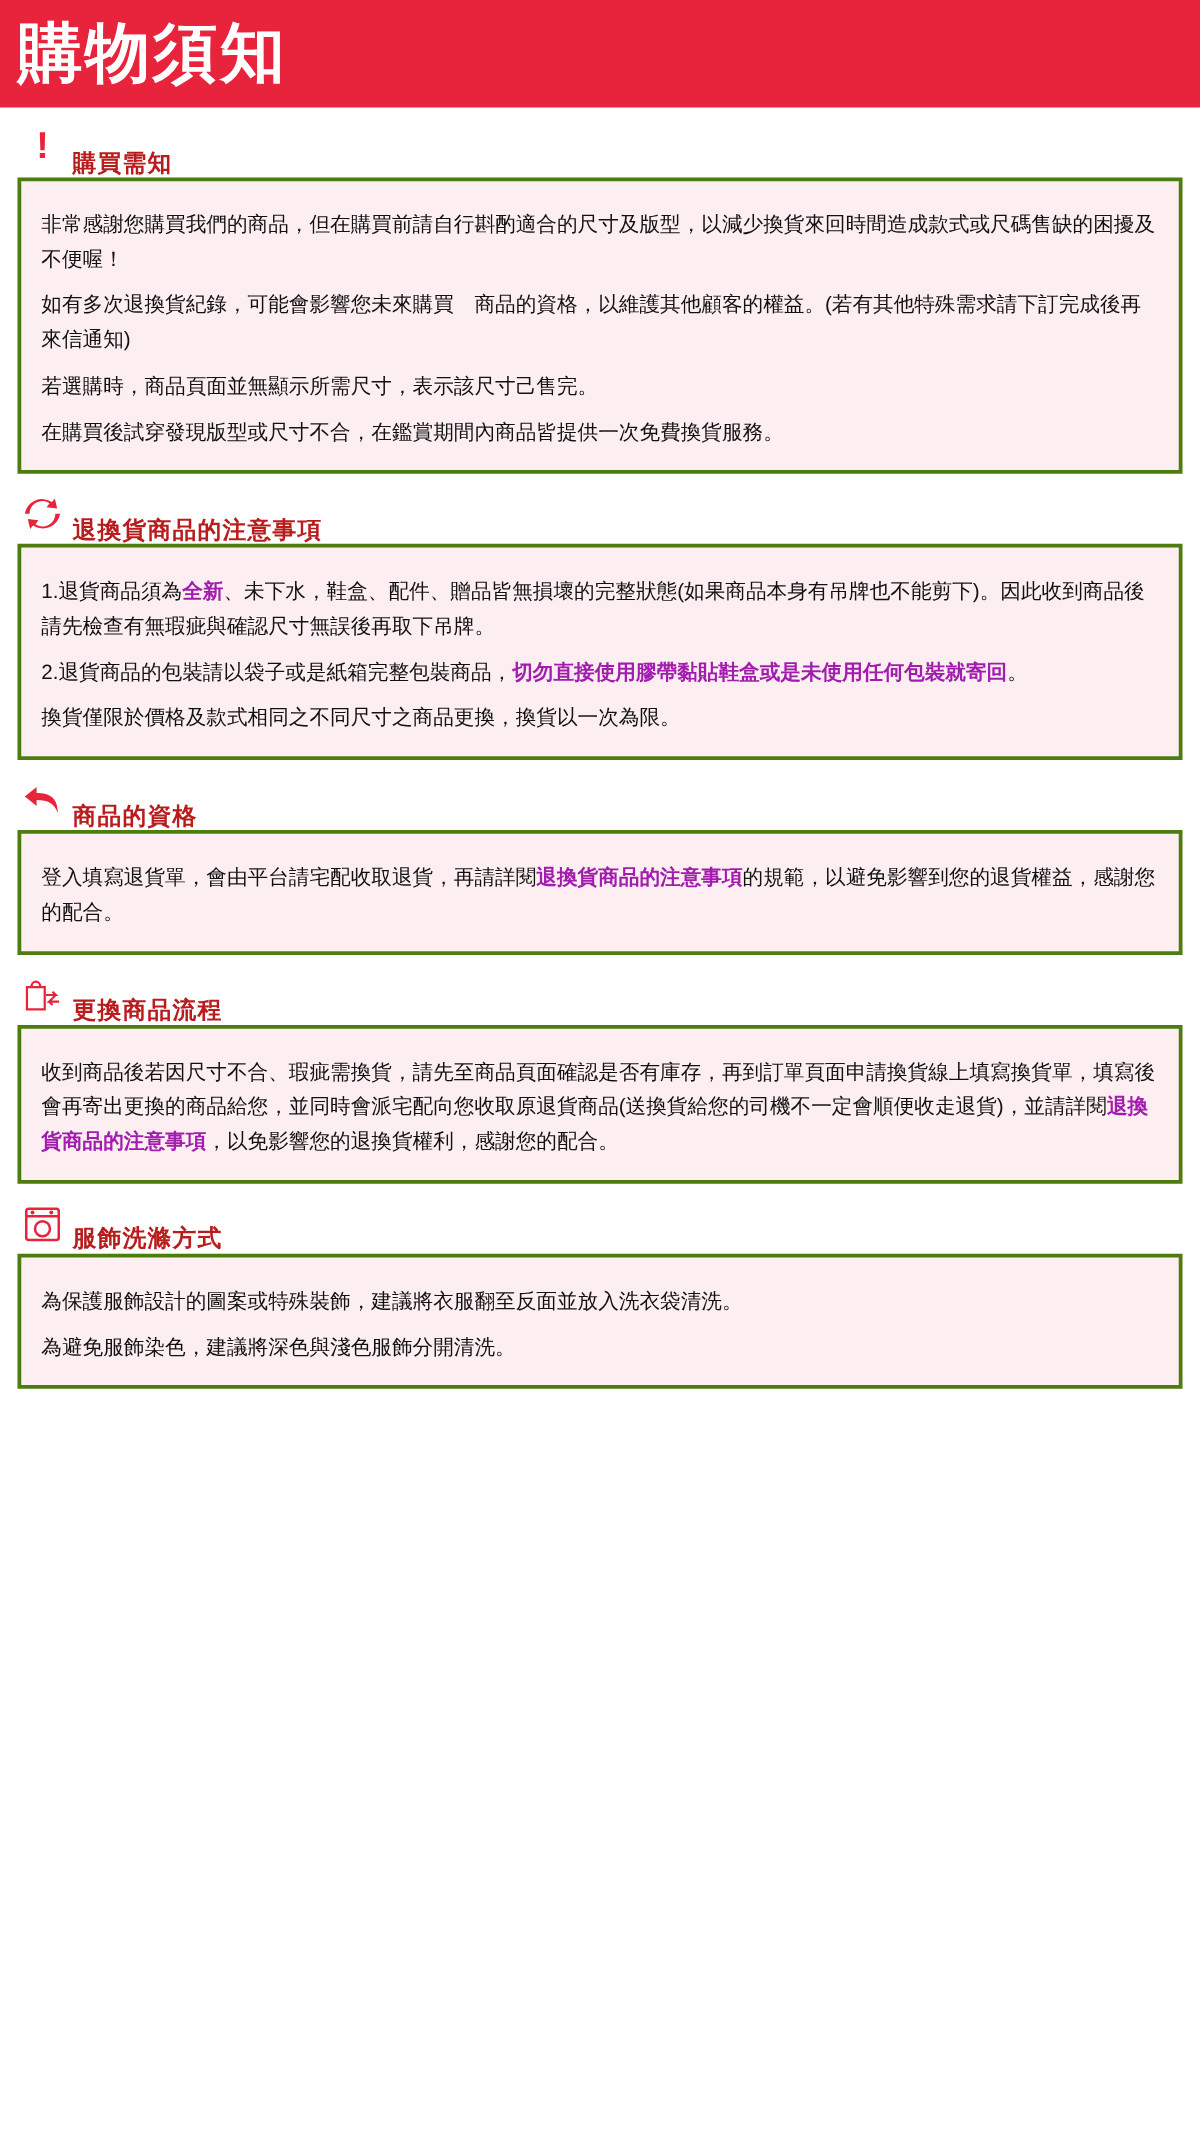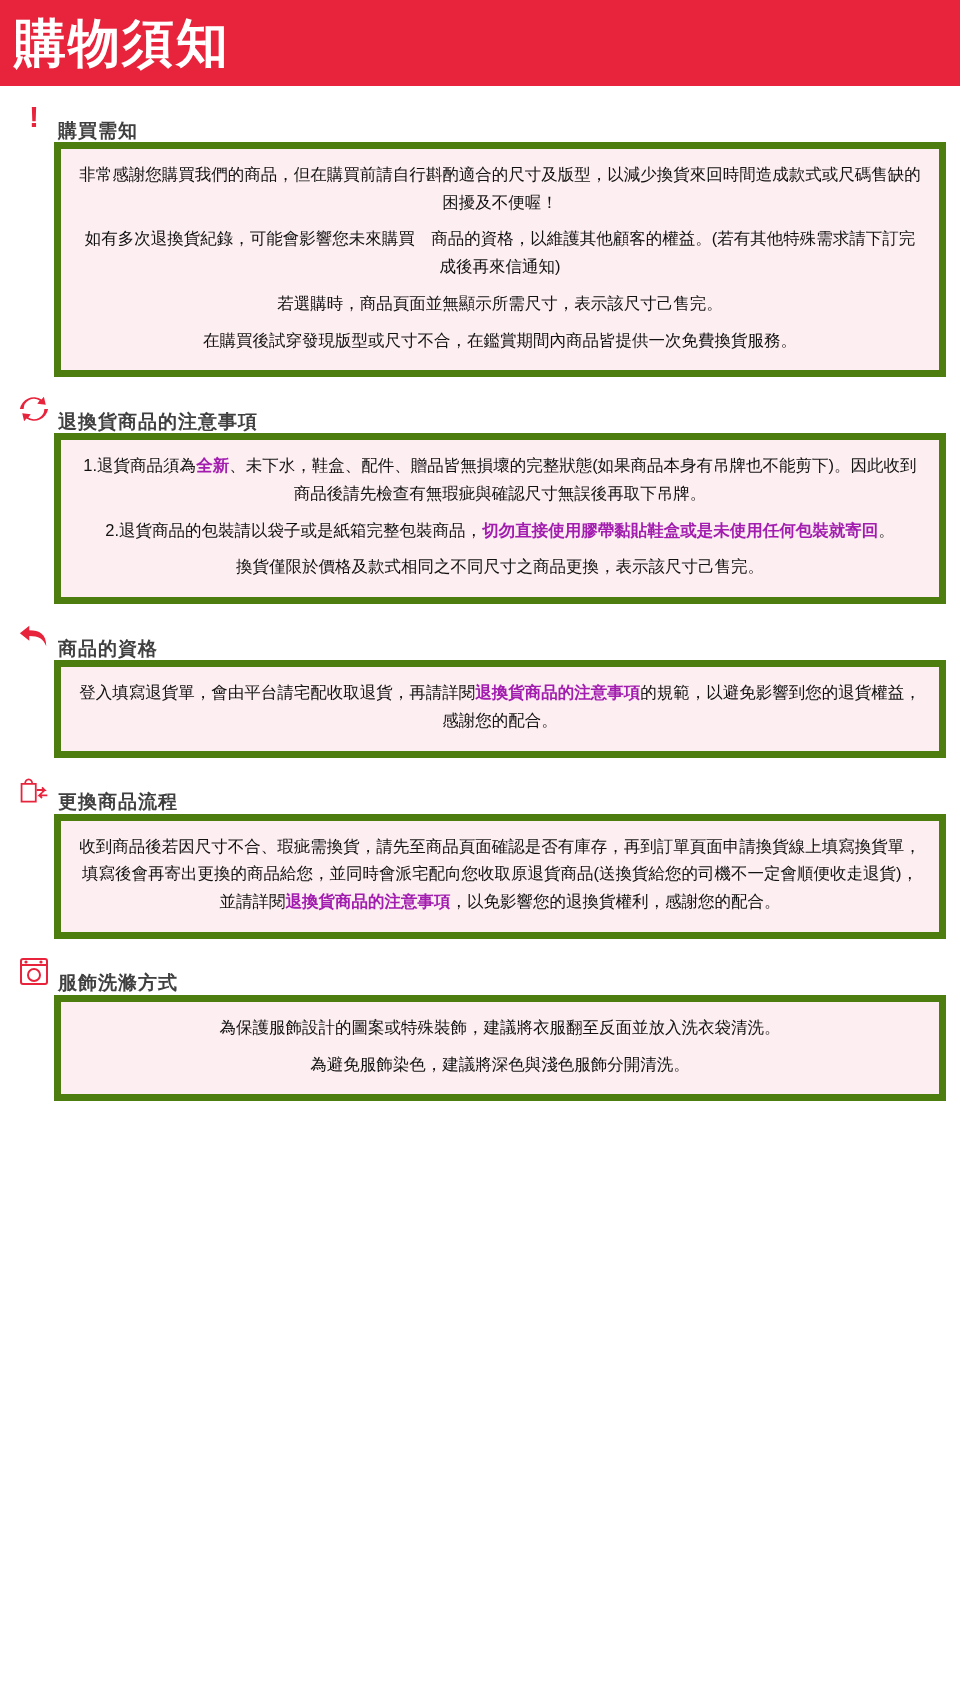--- a/index.html
+++ b/index.html
@@ -11,21 +11,20 @@
   body {
     width: 960px;
     font-family: "Liberation Sans", "DejaVu Sans", sans-serif;
     color: #111111;
     -webkit-font-smoothing: antialiased;
   }
   .page {
     width: 960px;
     position: relative;
     padding-bottom: 18px;
-    text-align: center;
   }
 
   
   .banner {
     background: #e8243c;
     height: 86px;
     width: 960px;
     display: flex;
     align-items: center;
     padding-left: 14px;
@@ -45,43 +44,42 @@
   }
   .sec-head {
     display: flex;
     align-items: center;
     gap: 8px;
     padding-left: 4px;
     margin-bottom: 6px;
     height: 36px;
   }
   .sec-title {
-    color: #404040;
+    color: #b91c1c;
     font-size: 19px;
     font-weight: bold;
     letter-spacing: 1px;
     margin-top: 25px;
   }
   .sec-icon {
     width: 32px;
     height: 32px;
     flex: 0 0 32px;
     display: flex;
     align-items: center;
     justify-content: center;
   }
   .sec-icon svg { display: block; }
 
   .sec-body {
-    border: 7px solid #4d7c0f;
+    border: 3px solid #4d7c0f;
     background: #fdeef1;
-    padding: 12px 16px 16px 16px;
+    padding: 22px 16px 16px 16px;
     font-size: 16.5px;
     line-height: 1.68;
-    margin-left: 40px;
   }
   .sec-body p {
     margin: 0 0 9px 0;
   }
   .sec-body p:last-child { margin-bottom: 0; }
 
   .hl { color: #a21caf; font-weight: bold; }
 
   
   .bang {
@@ -122,21 +120,21 @@
             <svg width="34" height="30" viewBox="0 0 34 30">
               <path d="M6 15a11 11 0 0 1 17-9l-2.5 3.5 9 1-2-8.5L25 5A15 15 0 0 0 2 15z" fill="#e8243c"></path>
               <path d="M28 15a11 11 0 0 1-17 9l2.5-3.5-9-1 2 8.5L9 25a15 15 0 0 0 23-10z" fill="#e8243c"></path>
             </svg>
           </span>
           <span class="sec-title">退換貨商品的注意事項</span>
         </div>
         <div class="sec-body">
           <p><span>1.退貨商品須為</span><span class="hl">全新</span><span>、未下水，鞋盒、配件、贈品皆無損壞的完整狀態(如果商品本身有吊牌也不能剪下)。因此收到商品後請先檢查有無瑕疵與確認尺寸無誤後再取下吊牌。</span></p>
           <p><span>2.退貨商品的包裝請以袋子或是紙箱完整包裝商品，</span><span class="hl">切勿直接使用膠帶黏貼鞋盒或是未使用任何包裝就寄回</span><span>。</span></p>
-          <p><span>換貨僅限於價格及款式相同之不同尺寸之商品更換，表示該尺寸己售完。</span></p>
+          <p><span>換貨僅限於價格及款式相同之不同尺寸之商品更換，換貨以一次為限。</span></p>
         </div>
       </div>
       <div class="section">
         <div class="sec-head">
           <span class="sec-icon">
             <svg width="34" height="28" viewBox="0 0 34 28">
               <path d="M12 3 L2 11 L12 19 L12 14 C22 14 27 17 30 25 C30 12 23 8 12 8 Z" fill="#e8243c"></path>
             </svg>
           </span>
           <span class="sec-title">商品的資格</span>

